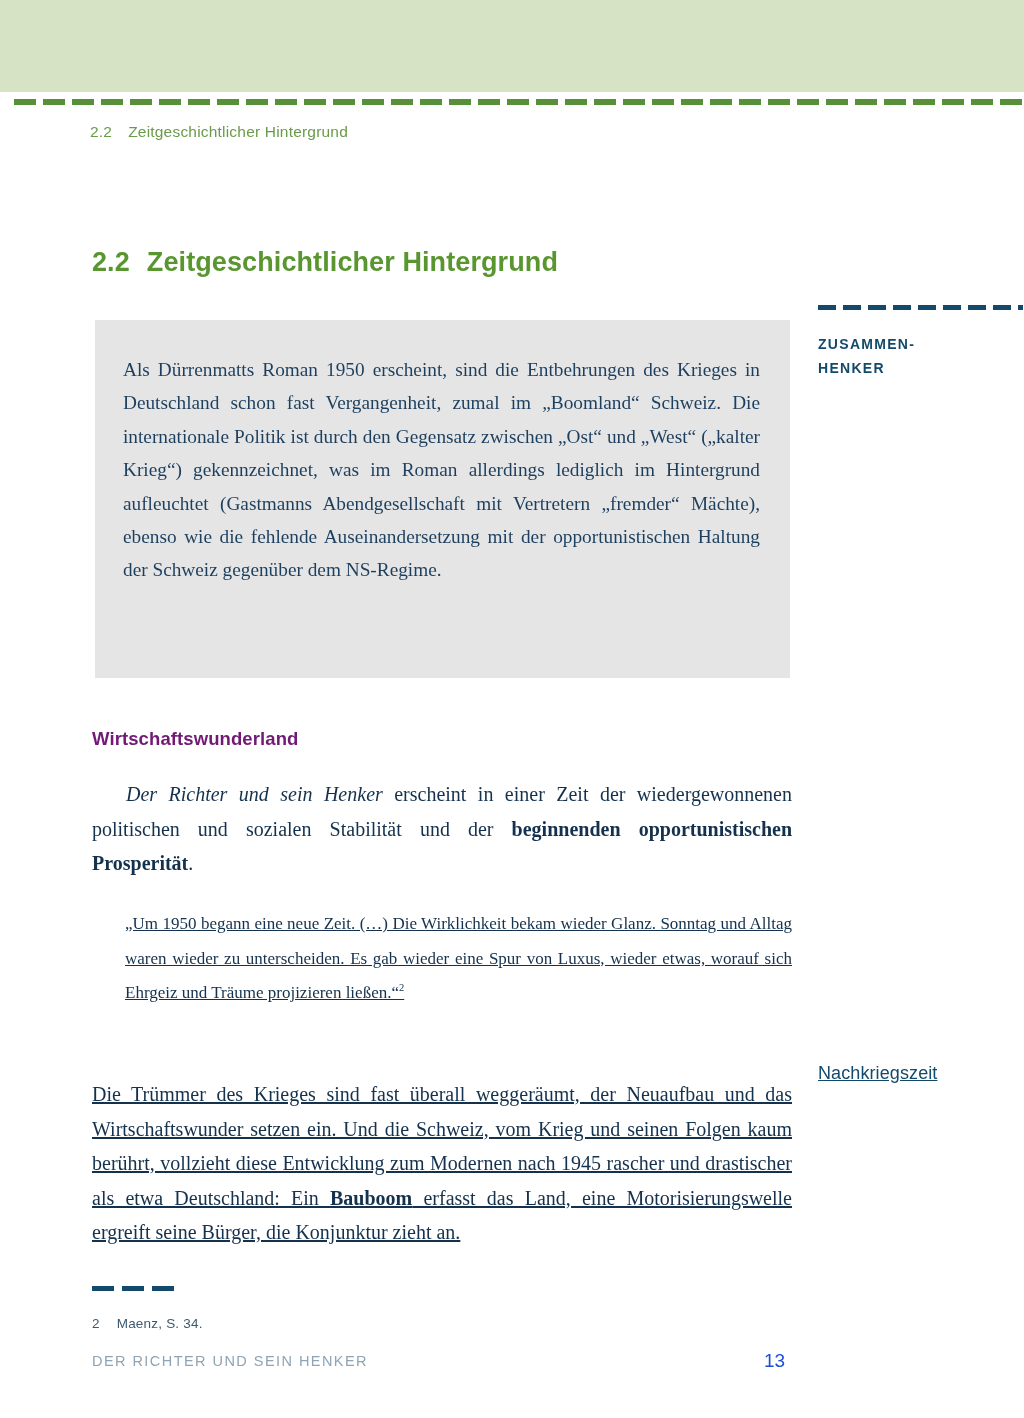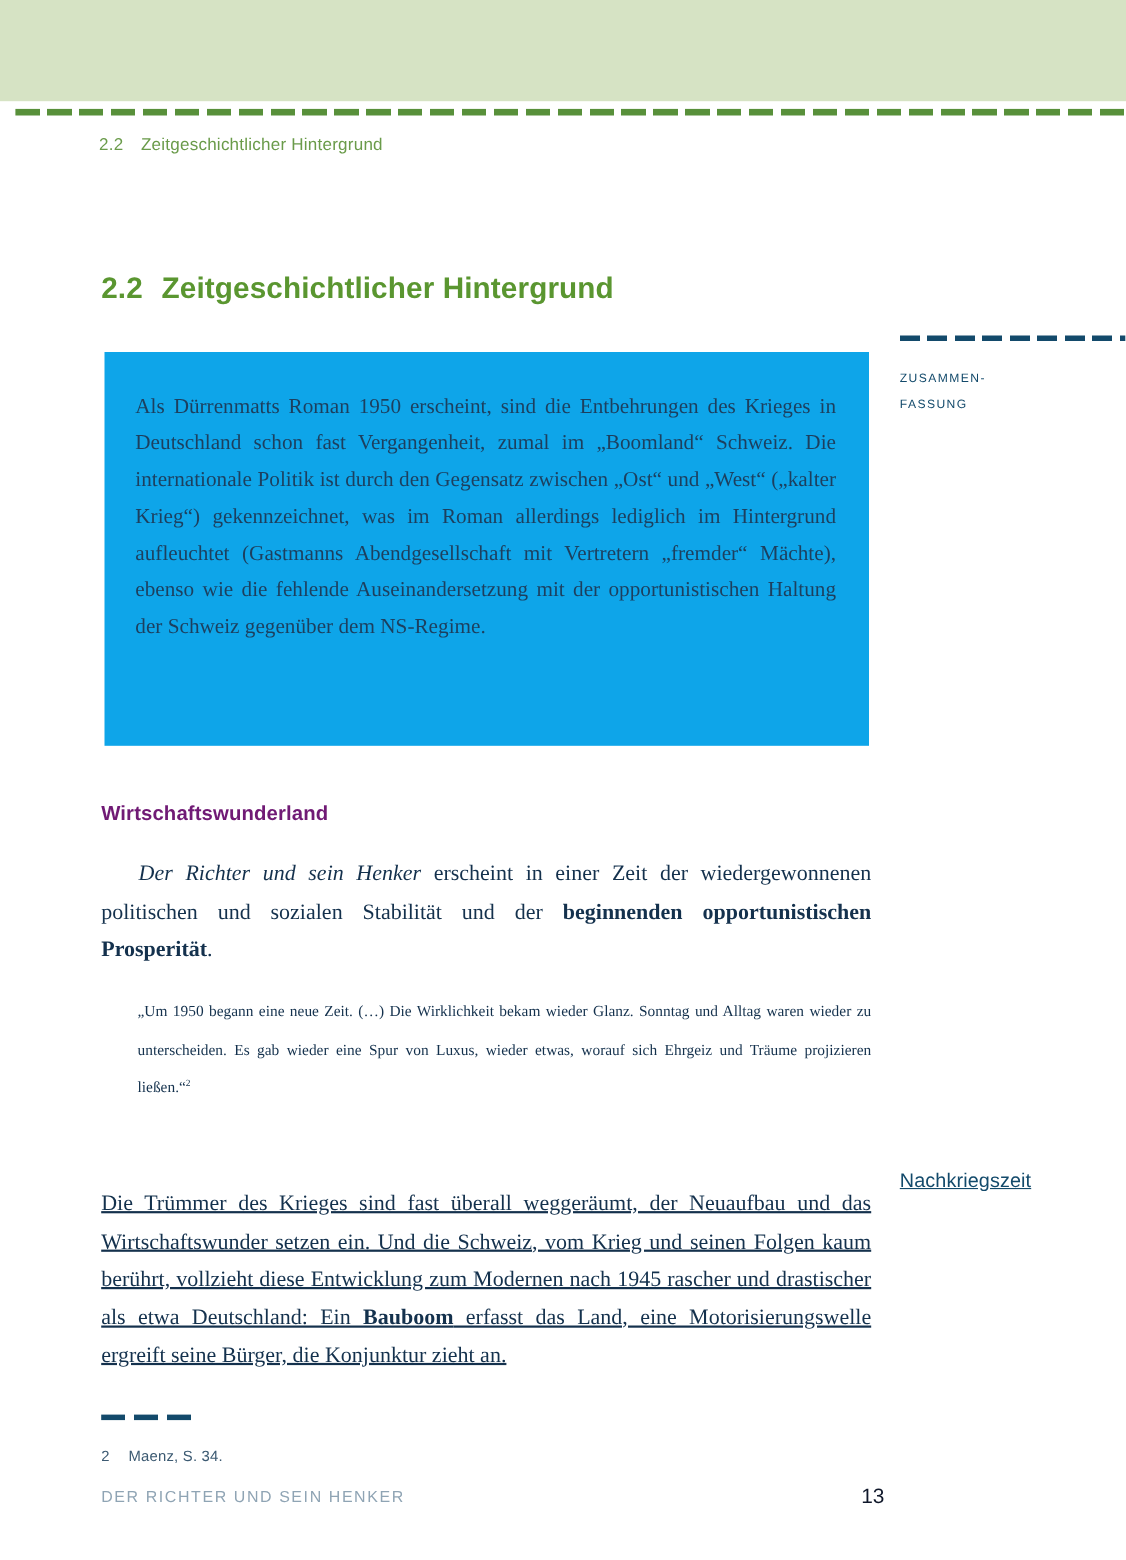--- a/index.html
+++ b/index.html
@@ -61,21 +61,21 @@
     line-height: 1.2;
   }
   h1.section-title .num { margin-right: 17px; }
 
   
   .summary-box {
     position: absolute;
     left: 95px; top: 320px;
     width: 695px;
     height: 358px;
-    background: #0ea5e9;
+    background: #e5e5e5;
     box-sizing: border-box;
   }
   .summary-text {
     position: absolute;
     left: 28px; top: 33px;
     width: 637px;
     font-family: "Liberation Serif", serif;
     font-size: 19.3px;
     line-height: 33.4px;
     color: #1d3f5e;
@@ -92,22 +92,22 @@
   .margin-note .mn-rule {
     width: 205px;
     height: 5px;
     background-image: repeating-linear-gradient(
         to right,
         #134a6b 0px, #134a6b 18px,
         rgba(0,0,0,0) 18px, rgba(0,0,0,0) 25px);
     margin-bottom: 22px;
   }
   .margin-note .mn-label {
-    font-size: 11px;
-    font-weight: normal;
+    font-size: 14px;
+    font-weight: bold;
     letter-spacing: 1.3px;
     color: #134a6b;
     line-height: 24px;
   }
   .margin-note .mn-plain {
     font-size: 18px;
     color: #134a6b;
     letter-spacing: .1px;
     line-height: 20px;
     text-decoration: underline;
@@ -134,21 +134,21 @@
     font-size: 20px;
     line-height: 34.5px;
     color: #14314d;
     text-align: justify;
     text-justify: inter-word;
     color: #14314d;
   }
   #para-1 { left: 92px; top: 757px; width: 700px; text-indent: 34px; }
   #blockquote-1 {
     left: 125px; top: 890px; width: 667px;
-    font-size: 14px; line-height: 34.5px;
+    font-size: 17px; line-height: 34.5px; text-decoration: underline;
   }
   #para-2 { left: 92px; top: 1057px; width: 700px; text-decoration: underline; }
 
   .body-text b { font-weight: bold; }
   .body-text i { font-style: italic; }
   sup.fn { font-size: .62em; vertical-align: super; line-height: 0; }
 
   
   .footnote-rule {
     position: absolute;
@@ -176,23 +176,22 @@
     left: 92px; top: 1353px;
     font-size: 14.5px;
     letter-spacing: 1.45px;
     color: #8fa4b4;
     white-space: nowrap;
   }
   .footer-pageno {
     position: absolute;
     left: 764px; top: 1350px;
     width: 40px;
-    text-align: right;
     font-size: 19px;
-    color: #0f172a;
+    color: #1d4ed8;
     font-weight: normal;
   }
 </style>
 </head>
 <body>
 
 <div class="top-band"></div>
 <div class="top-rule"></div>
 
 <div class="running-head">
@@ -205,21 +204,21 @@
   </h1>
 </div>
 
 <div class="summary-box">
   <div class="summary-text">Als Dürrenmatts Roman 1950 erscheint, sind die Entbehrungen des Krieges in Deutschland schon fast Vergangenheit, zumal im „Boomland“ Schweiz. Die internationale Politik ist durch den Gegensatz zwischen „Ost“ und „West“ („kalter Krieg“) gekennzeichnet, was im Roman allerdings lediglich im Hintergrund aufleuchtet (Gastmanns Abendgesellschaft mit Vertretern „fremder“ Mächte), ebenso wie die fehlende Auseinandersetzung mit der opportunistischen Haltung der Schweiz gegenüber dem NS-Regime.</div>
 </div>
 
 <div class="margin-note" id="note-zusammenfassung">
   <div class="mn-rule"></div>
   <div class="mn-label">ZUSAMMEN-</div>
-  <div class="mn-label">FASSUNG</div>
+  <div class="mn-label">HENKER</div>
 </div>
 
 <h2 class="sub-title">Wirtschaftswunderland</h2>
 
 <p class="body-text" id="para-1"><i>Der Richter und sein Henker</i><span> erscheint in einer Zeit der wiedergewonnenen politischen und sozialen Stabilität und der </span><b>beginnenden opportunistischen Prosperität</b><span>.</span></p>
 
 <p class="body-text" id="blockquote-1"><span>„Um 1950 begann eine neue Zeit. (…) Die Wirklichkeit bekam wieder Glanz. Sonntag und Alltag waren wieder zu unterscheiden. Es gab wieder eine Spur von Luxus, wieder etwas, worauf sich Ehrgeiz und Träume projizieren ließen.“</span><sup class="fn">2</sup></p>
 
 <p class="body-text" id="para-2"><span>Die Trümmer des Krieges sind fast überall weggeräumt, der Neuaufbau und das Wirtschaftswunder setzen ein. Und die Schweiz, vom Krieg und seinen Folgen kaum berührt, vollzieht diese Entwicklung zum Modernen nach 1945 rascher und drastischer als etwa Deutschland: Ein </span><b>Bauboom</b><span> erfasst das Land, eine Motorisierungswelle ergreift seine Bürger, die Konjunktur zieht an.</span></p>
 

